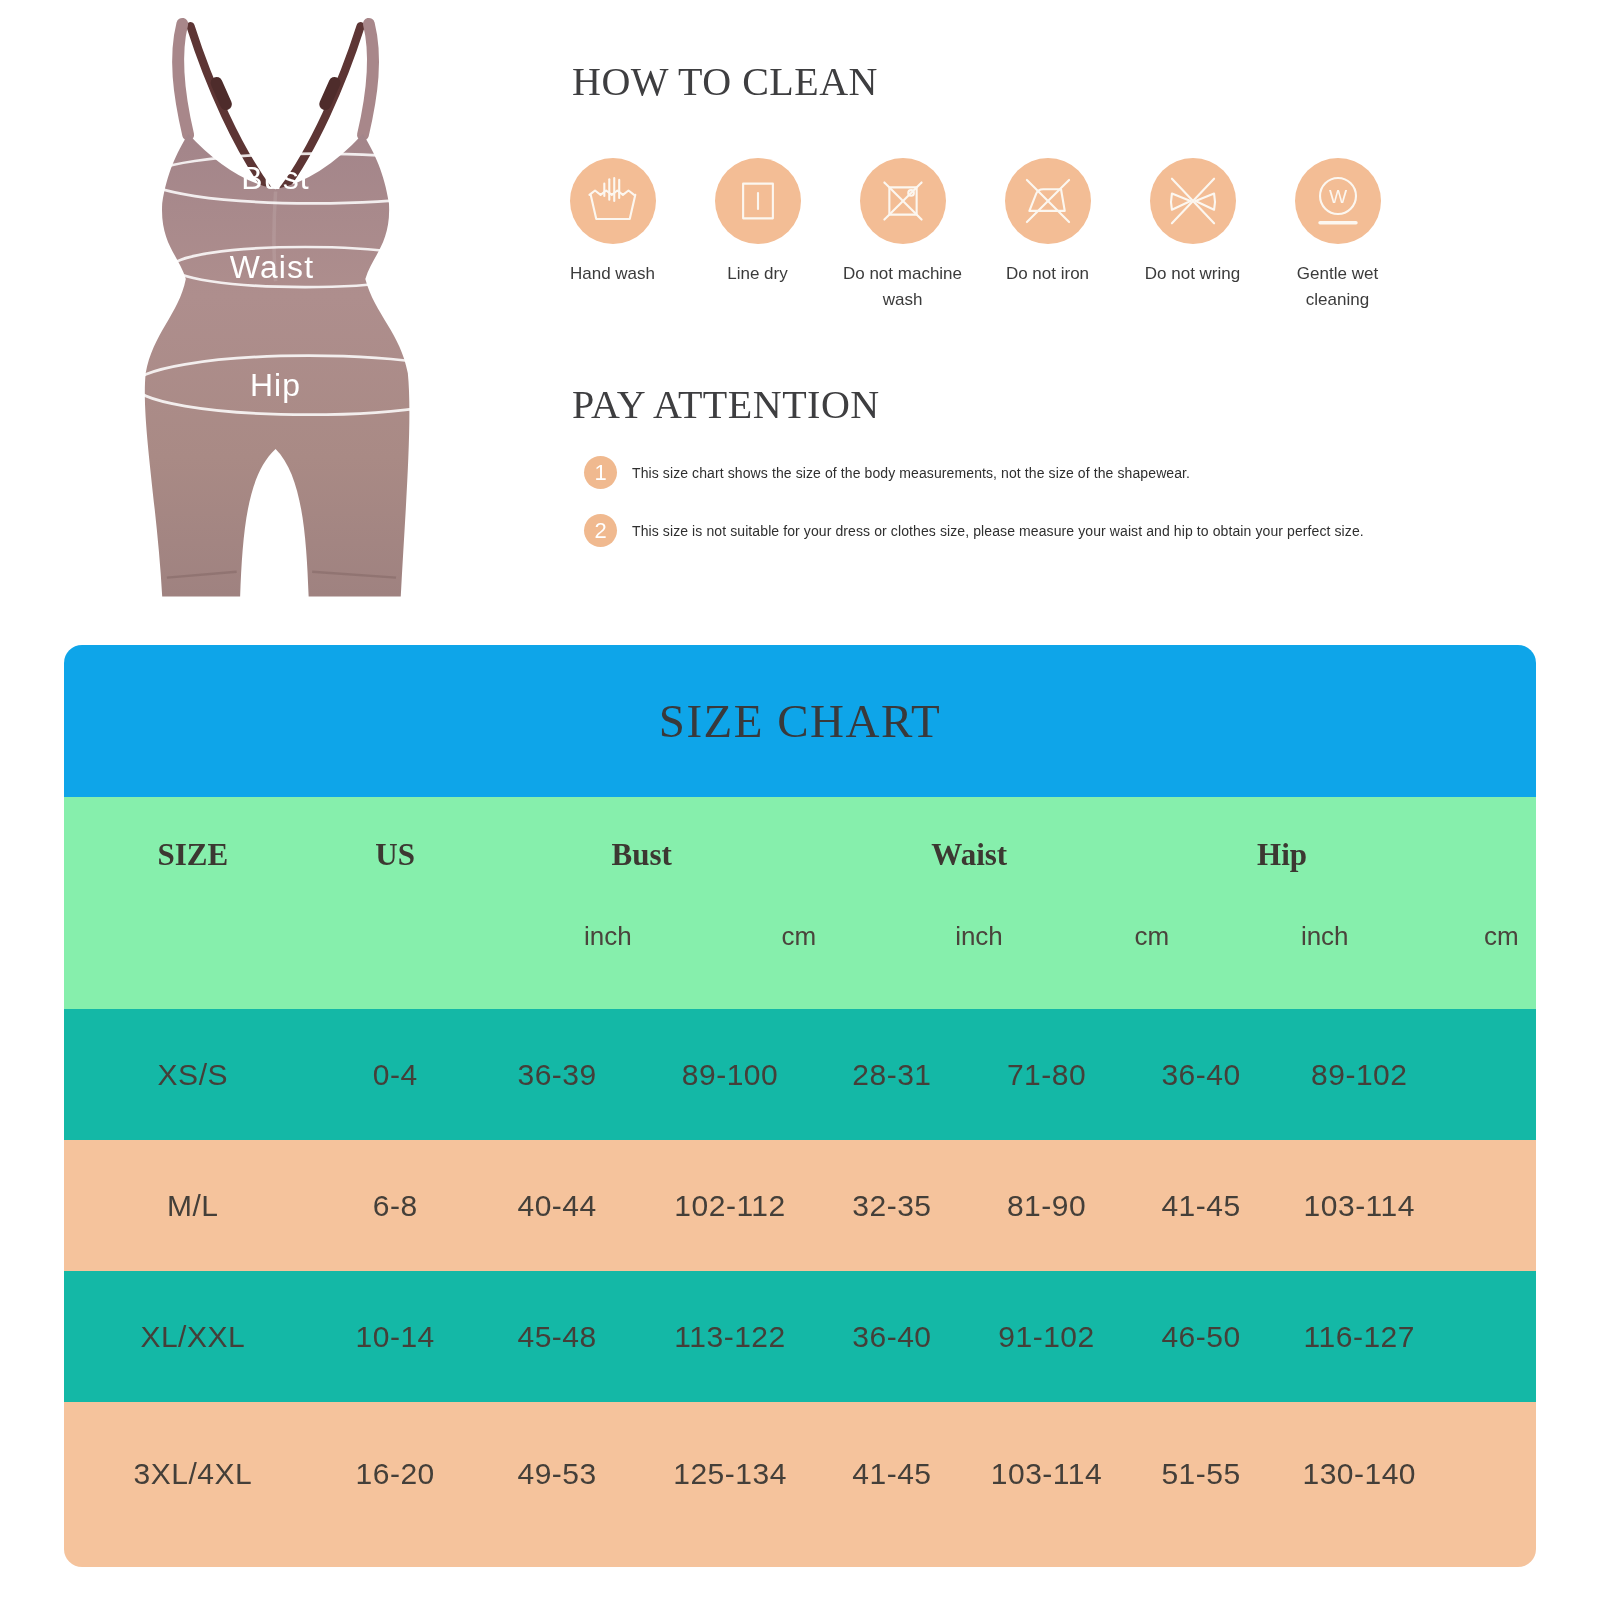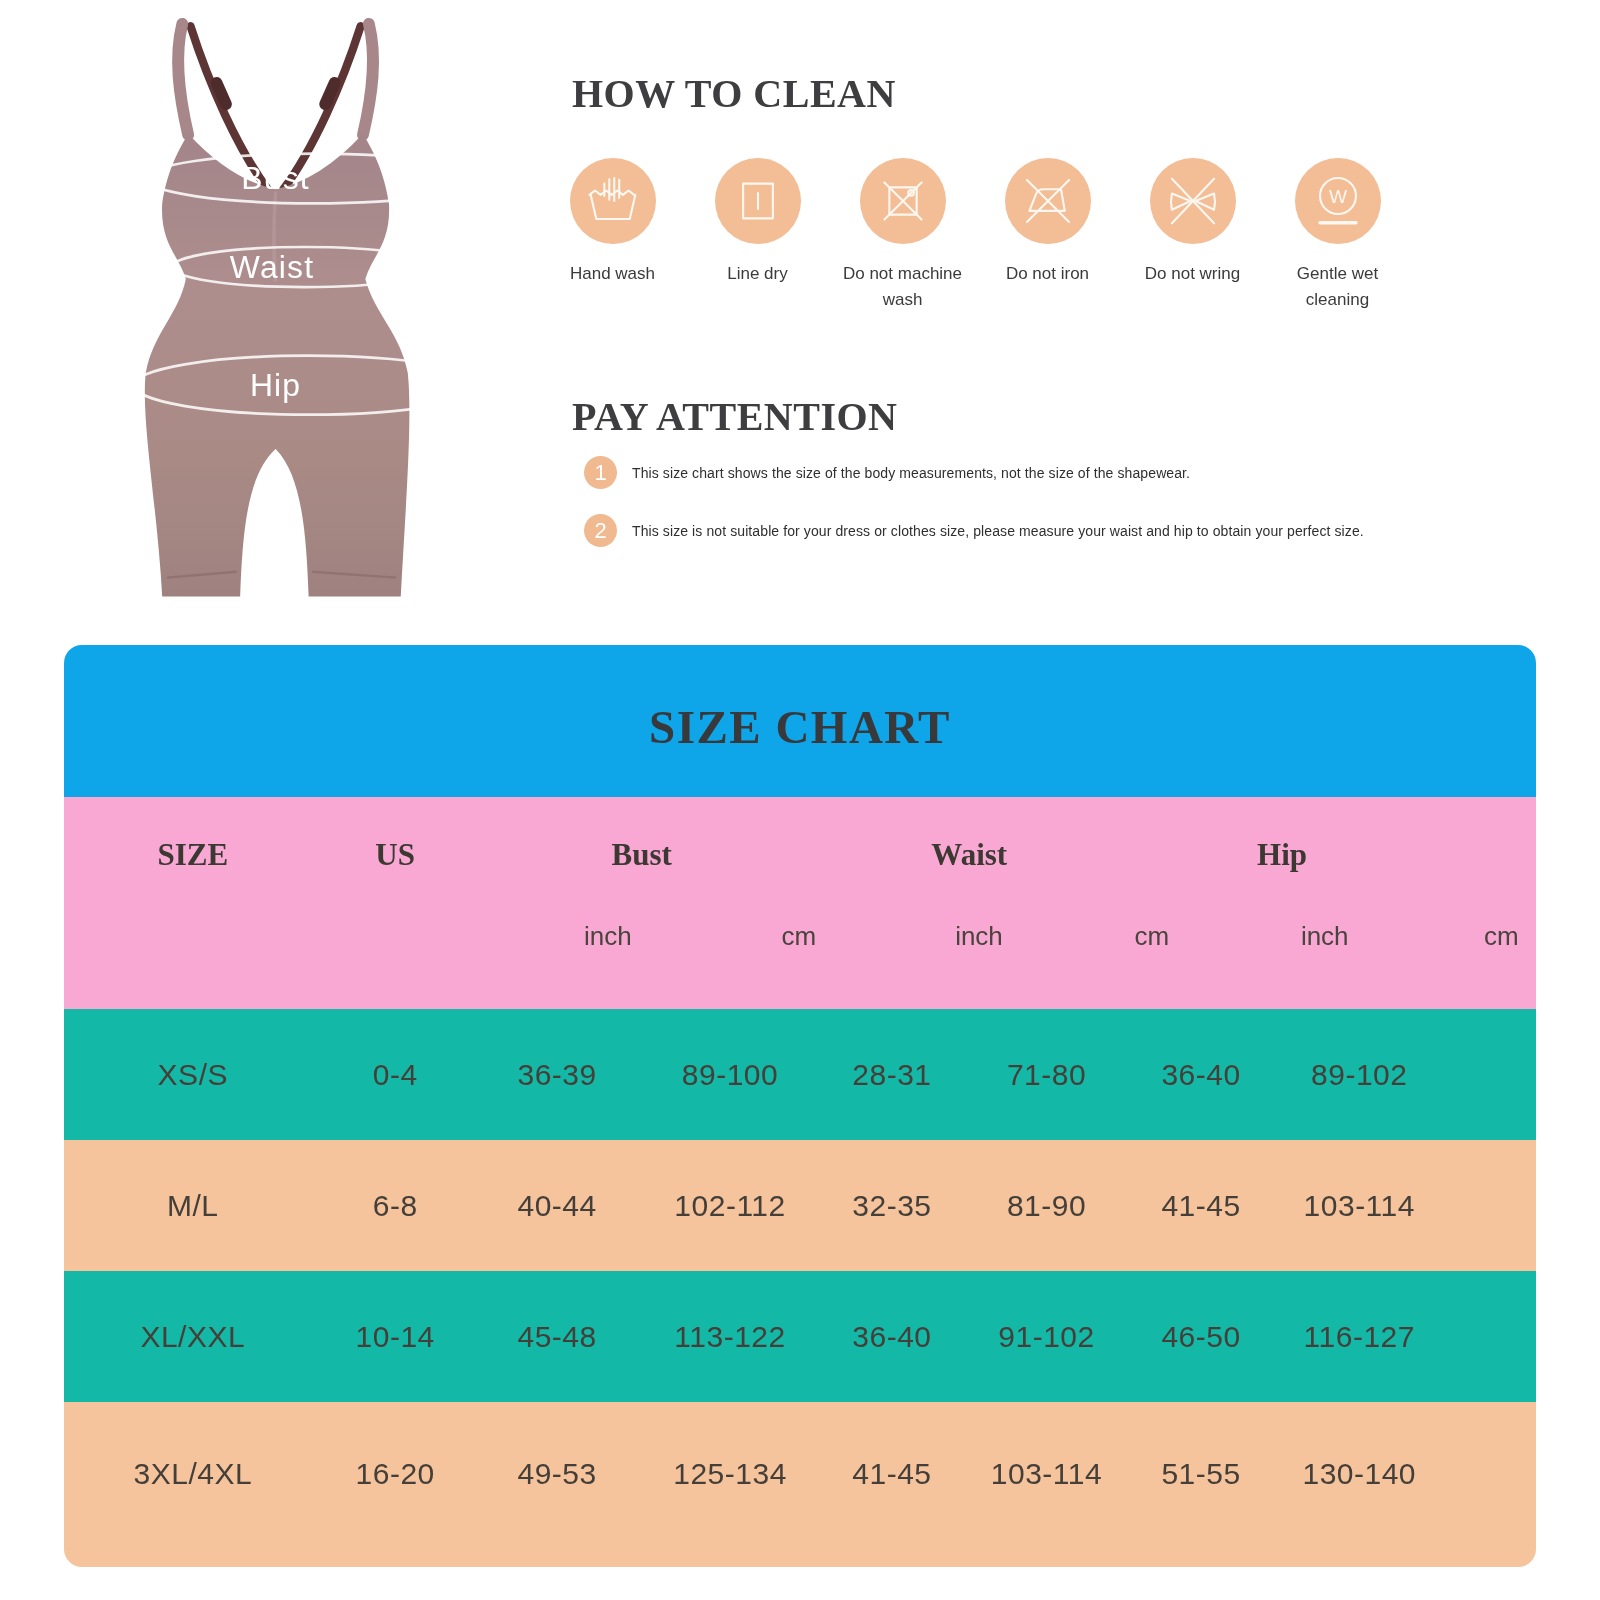--- a/index.html
+++ b/index.html
@@ -1,20 +1,20 @@
 <!DOCTYPE html>
 <html><head>
 <meta charset="utf-8">
 <style>
   html,body { margin:0; padding:0; background:#ffffff; }
   .canvas {
     position:relative; width:1600px; height:1600px; background:#ffffff;
     overflow:hidden; font-family:"Liberation Sans", sans-serif;
   }
-  .serif { font-family:"Liberation Serif", serif; font-weight:700; color:#3e3e40;margin-top:12px; }
+  .serif { font-family:"Liberation Serif", serif; font-weight:400; color:#3e3e40; }
 
   
   .figure { position:absolute; left:122px; top:12px; width:378px; height:620px; }
   .figure svg { overflow:visible; }
 
   
   .how-title { position:absolute; left:572px; top:58px; font-size:40px; letter-spacing:.5px; }
   .icons-row { position:absolute; left:540px; top:158px; width:880px; display:flex; }
   .icon-cell { width:145px; display:flex; flex-direction:column; align-items:center; }
   .icon-circle { width:86px; height:86px; border-radius:50%; background:#f3bd95;
@@ -29,21 +29,21 @@
   .note-row { display:flex; align-items:center; gap:15px; }
   .badge { width:33px; height:33px; flex:0 0 33px; border-radius:50%; background:#f0b98f;
     color:#ffffff; display:flex; align-items:center; justify-content:center; font-size:22px; }
   .note-text { font-size:14px; color:#2f2f2f; white-space:nowrap; letter-spacing:.1px; }
 
   
   .chart { position:absolute; left:64px; top:645px; width:1472px; height:922px;
     border-radius:18px; overflow:hidden; }
   .chart-title-band { height:152px; background:#0ea5e9; display:flex; align-items:center; justify-content:center; }
   .chart-title { font-size:47px; letter-spacing:1.5px; color:#39393b; }
-  .chart-header { height:212px; background:#f9a8d4; position:relative; }
+  .chart-header { height:212px; background:#86efac; position:relative; }
   .hgroup { position:absolute; top:40px; left:0; right:0; display:grid;
     grid-template-columns:17.5% 10% 23.5% 21% 21.5% 6.5%; }
   .hcell { text-align:center; font-family:"Liberation Serif", serif; font-weight:700;
     font-size:31px; color:#3c3832; }
   .units { position:absolute; top:124px; left:16px; right:0; display:grid;
     grid-template-columns:17.5% 10% 12% 11.5% 10.5% 10.5% 10.5% 11% 6.5%;gap:20px; }
   .ucell { text-align:center; font-size:26px; color:#4a443c; }
   .trow { display:grid; grid-template-columns:17.5% 10% 12% 11.5% 10.5% 10.5% 10.5% 11% 6.5%;
     align-items:center; height:131px; }
   .trow.light { background:#14b8a6; }

